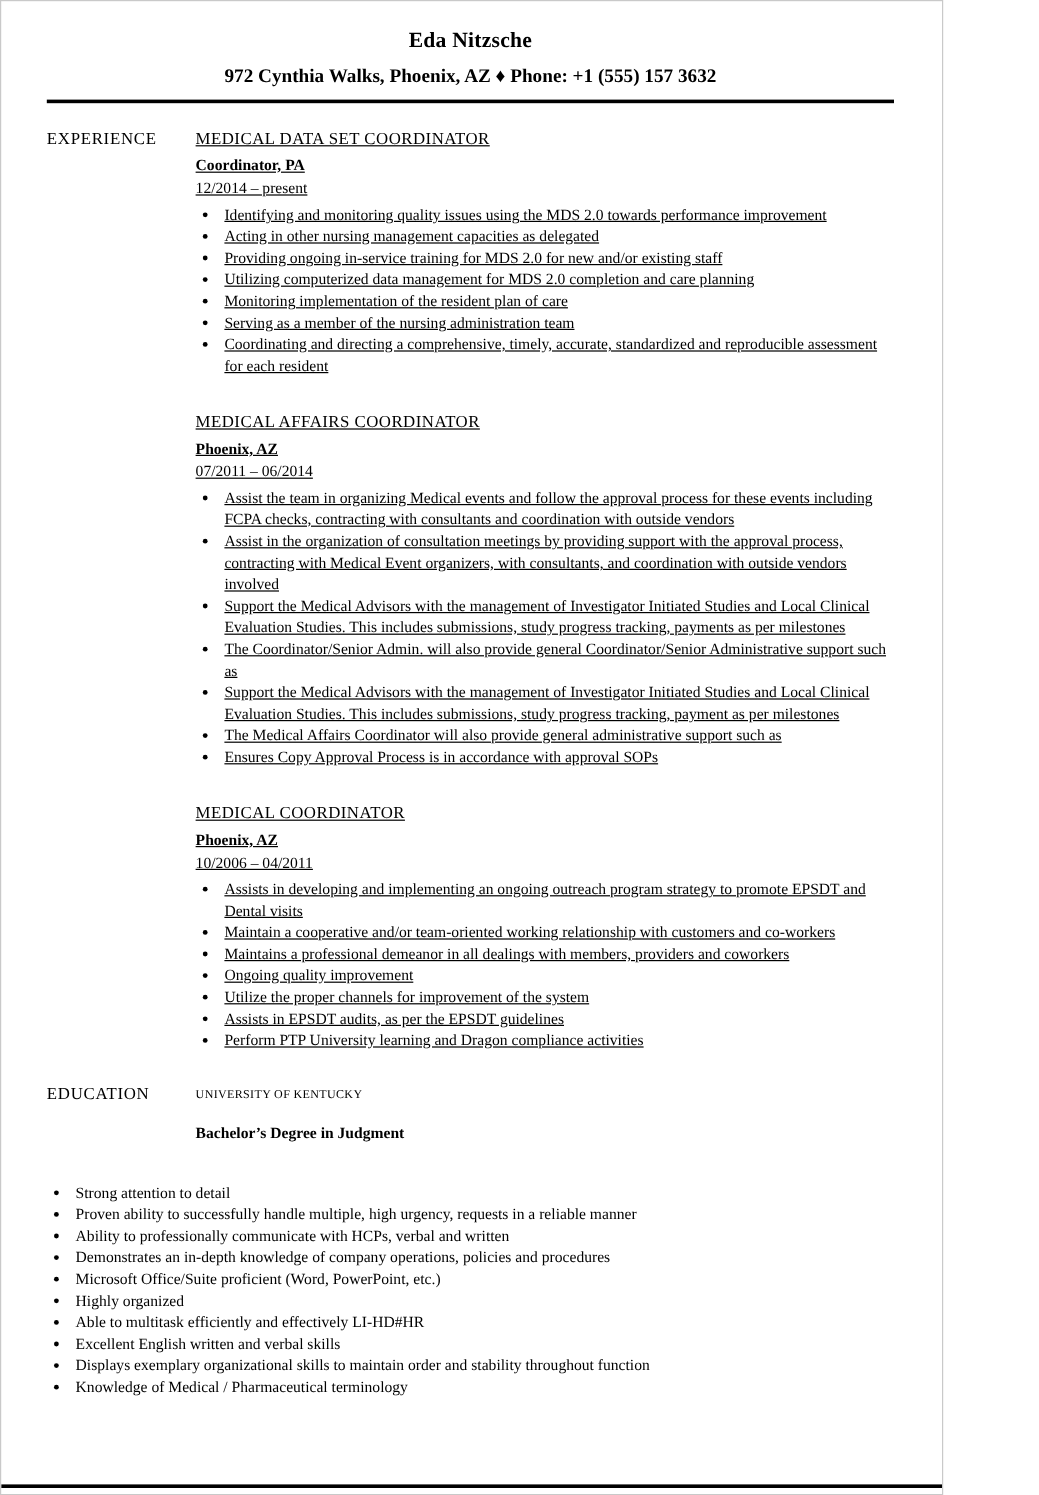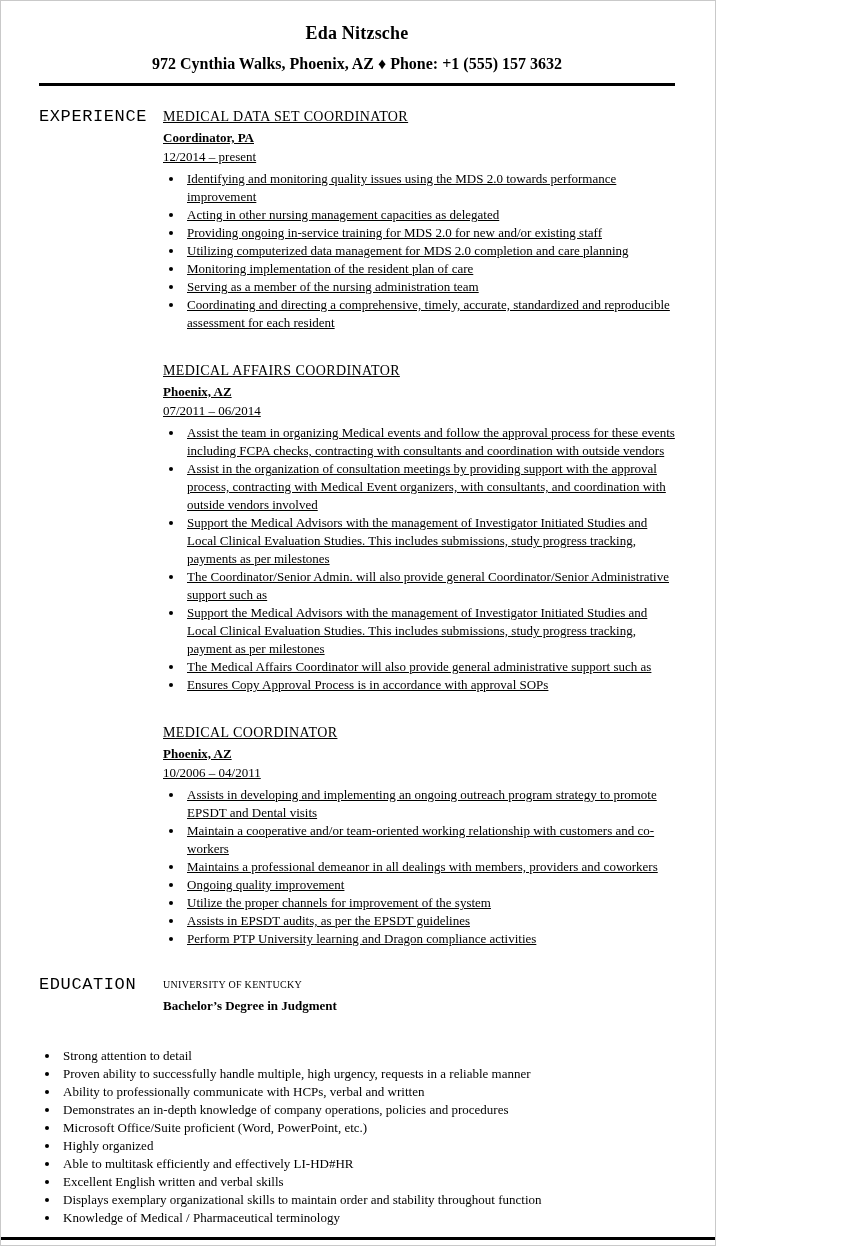--- a/index.html
+++ b/index.html
@@ -2,21 +2,21 @@
 <html><head>
 <meta charset="utf-8">
 <style>
   html, body {
     margin: 0;
     padding: 0;
     background: #ffffff;
   }
   .page {
     position: relative;
-    width: 716px;
+    width: 786px;
     height: 1246px;
     box-sizing: border-box;
     background: #ffffff;
     border: 1px solid #c9c9c9;
     font-family: "Liberation Serif", "DejaVu Serif", serif;
     color: #000000;
     padding: 22px 40px 0 38px;
     overflow: hidden;
   }
   .header { text-align: center; }
@@ -40,23 +40,22 @@
     font-size: 13px;
     line-height: 18px;
   }
   .section {
     display: flex;
     margin-bottom: 28px;
   }
   .section-label {
     width: 124px;
     flex-shrink: 0;
-    font-size: 17px;
+    font-size: 14px;
     letter-spacing: 0.6px;
-    font-family: Liberation Mono, monospace;
   }
   .section-content { flex: 1; }
   .job { margin-bottom: 30px; text-decoration: underline; }
   .job:last-child { margin-bottom: 0; }
   .job-title {
     font-size: 14px;
     letter-spacing: 0.4px;
   }
   .job-location {
     font-weight: bold;
@@ -71,21 +70,21 @@
     padding-left: 3px;
     margin: 0;
   }
   .school {
     font-weight: normal;
     font-size: 10px;
     letter-spacing: 0.3px;
   }
   .degree {
     font-weight: bold;
-    margin-top: 3px;
+    margin-top: 13px;
   }
   .skills-list { margin-top: 0; }
   .bottom-bar {
     position: absolute;
     left: 0;
     right: 0;
     bottom: 5px;
     height: 3px;
     background: #000000;
   }

